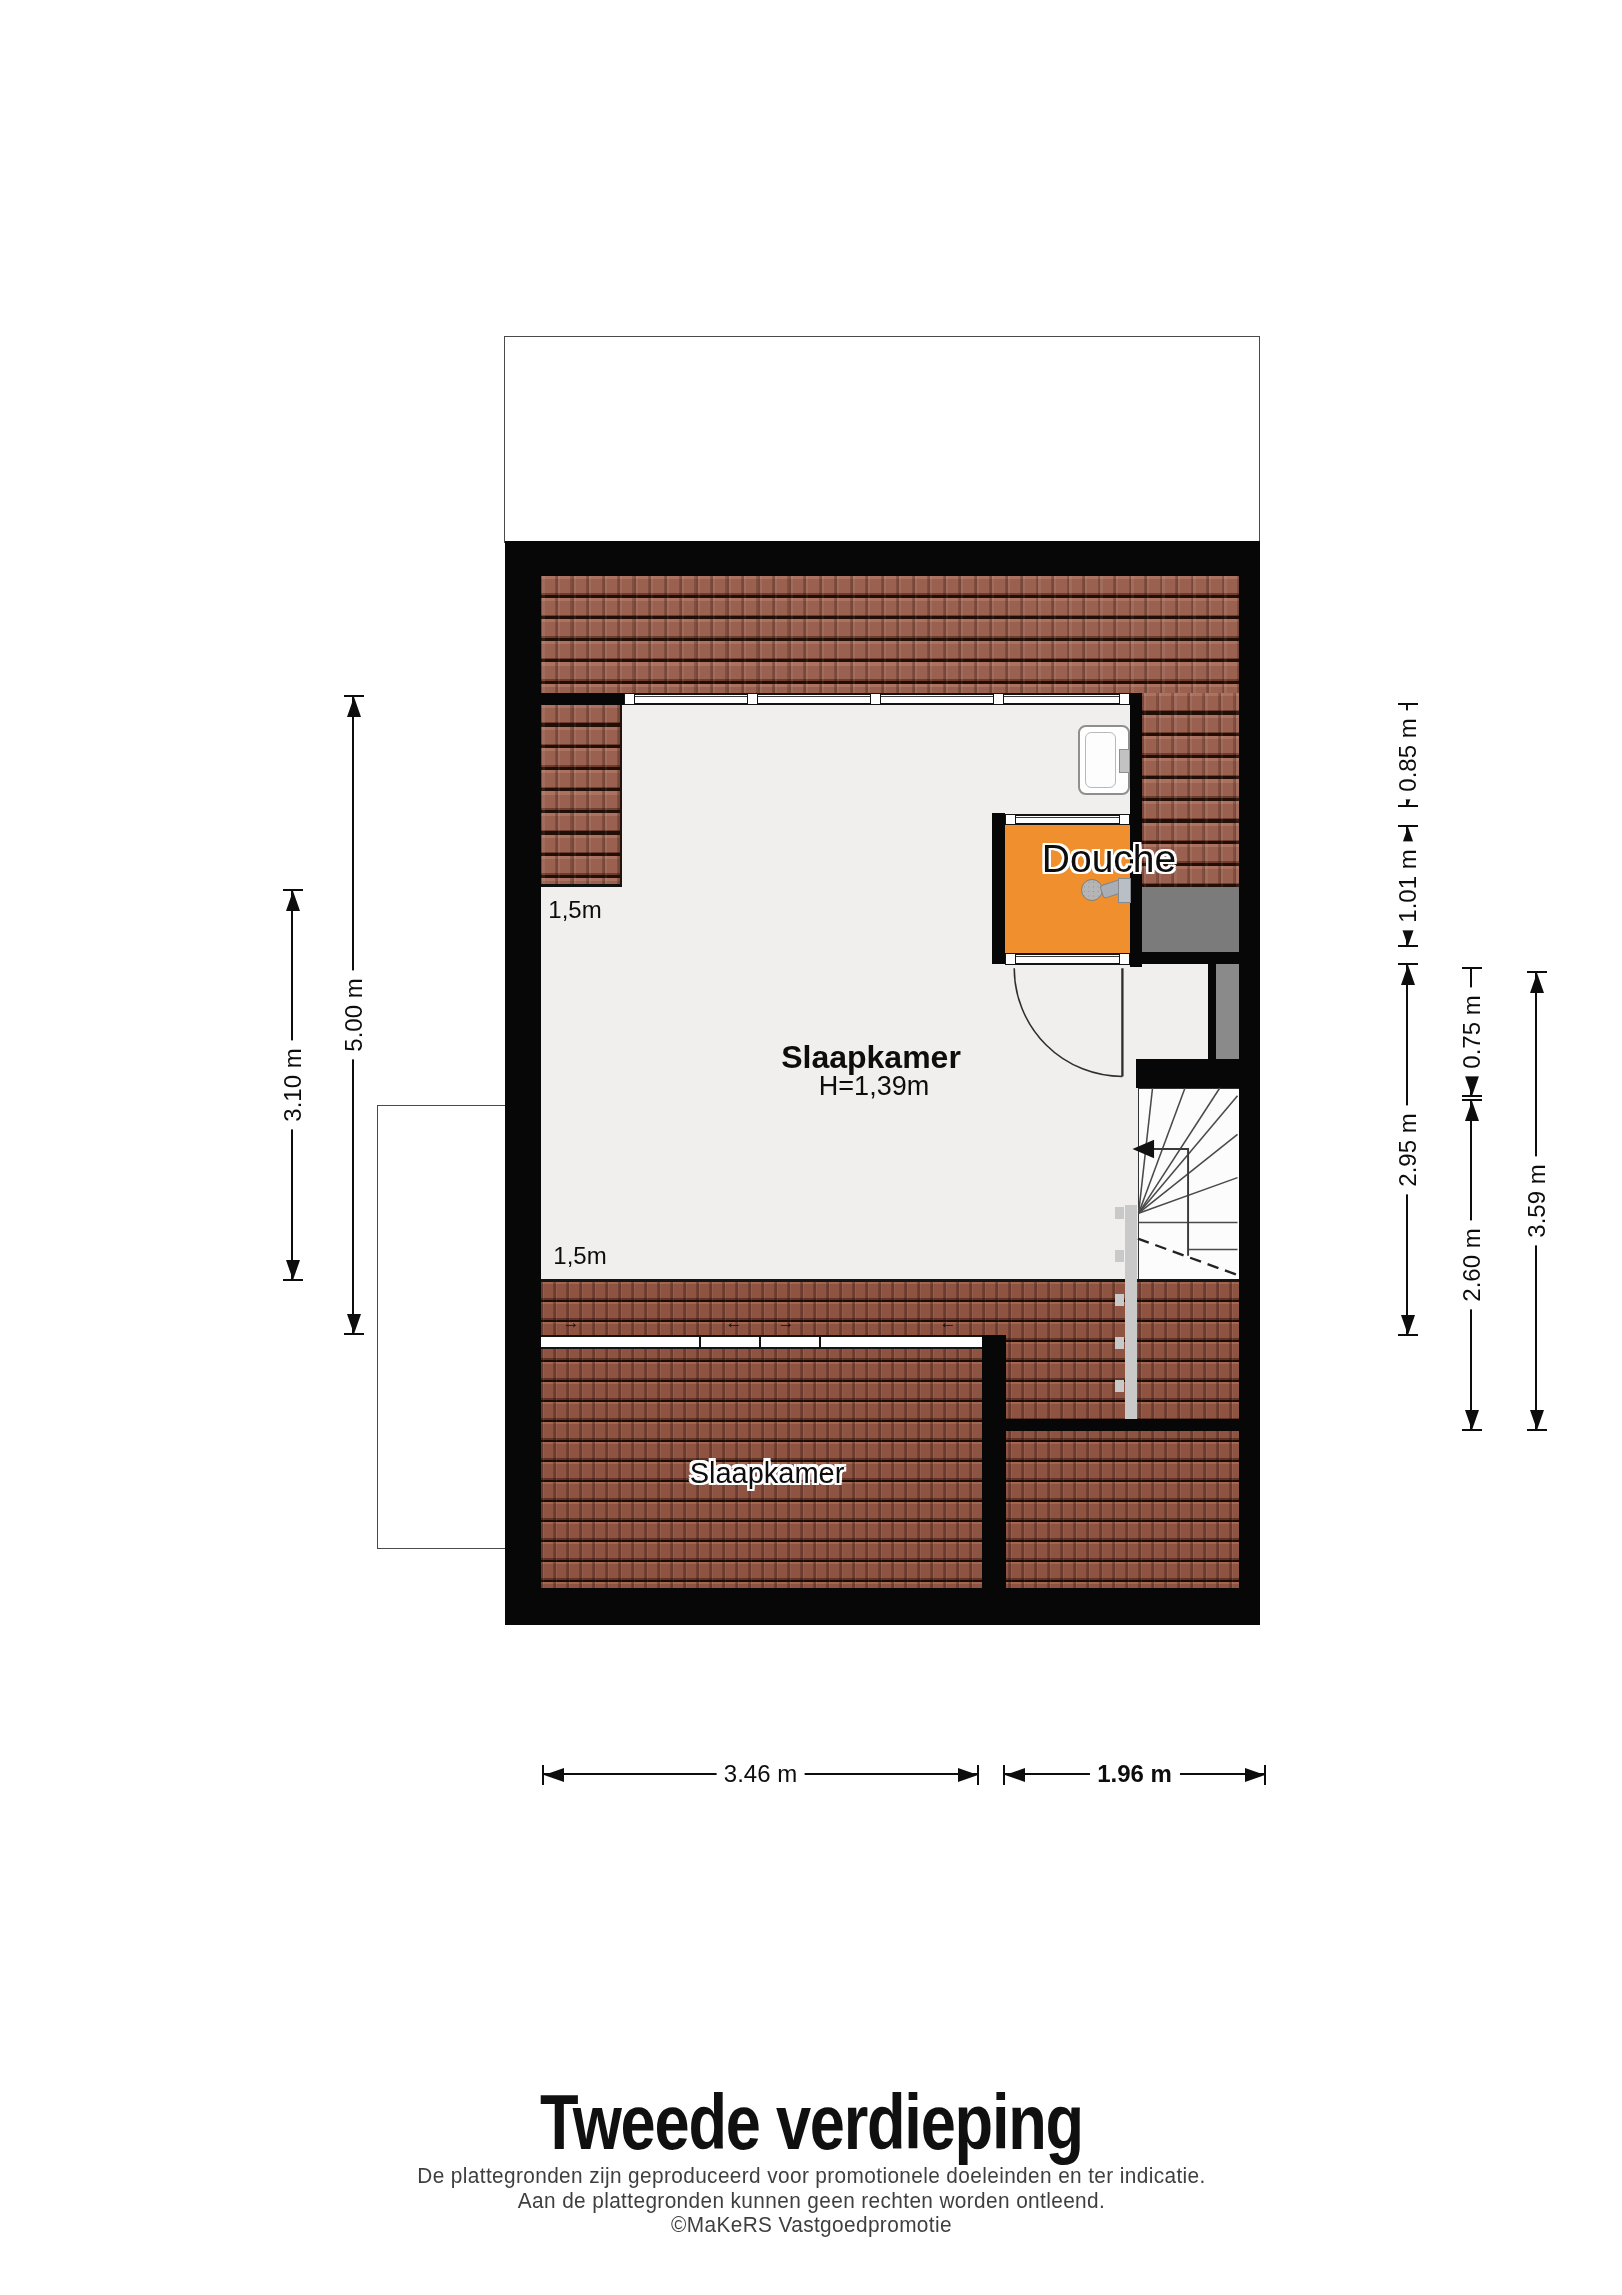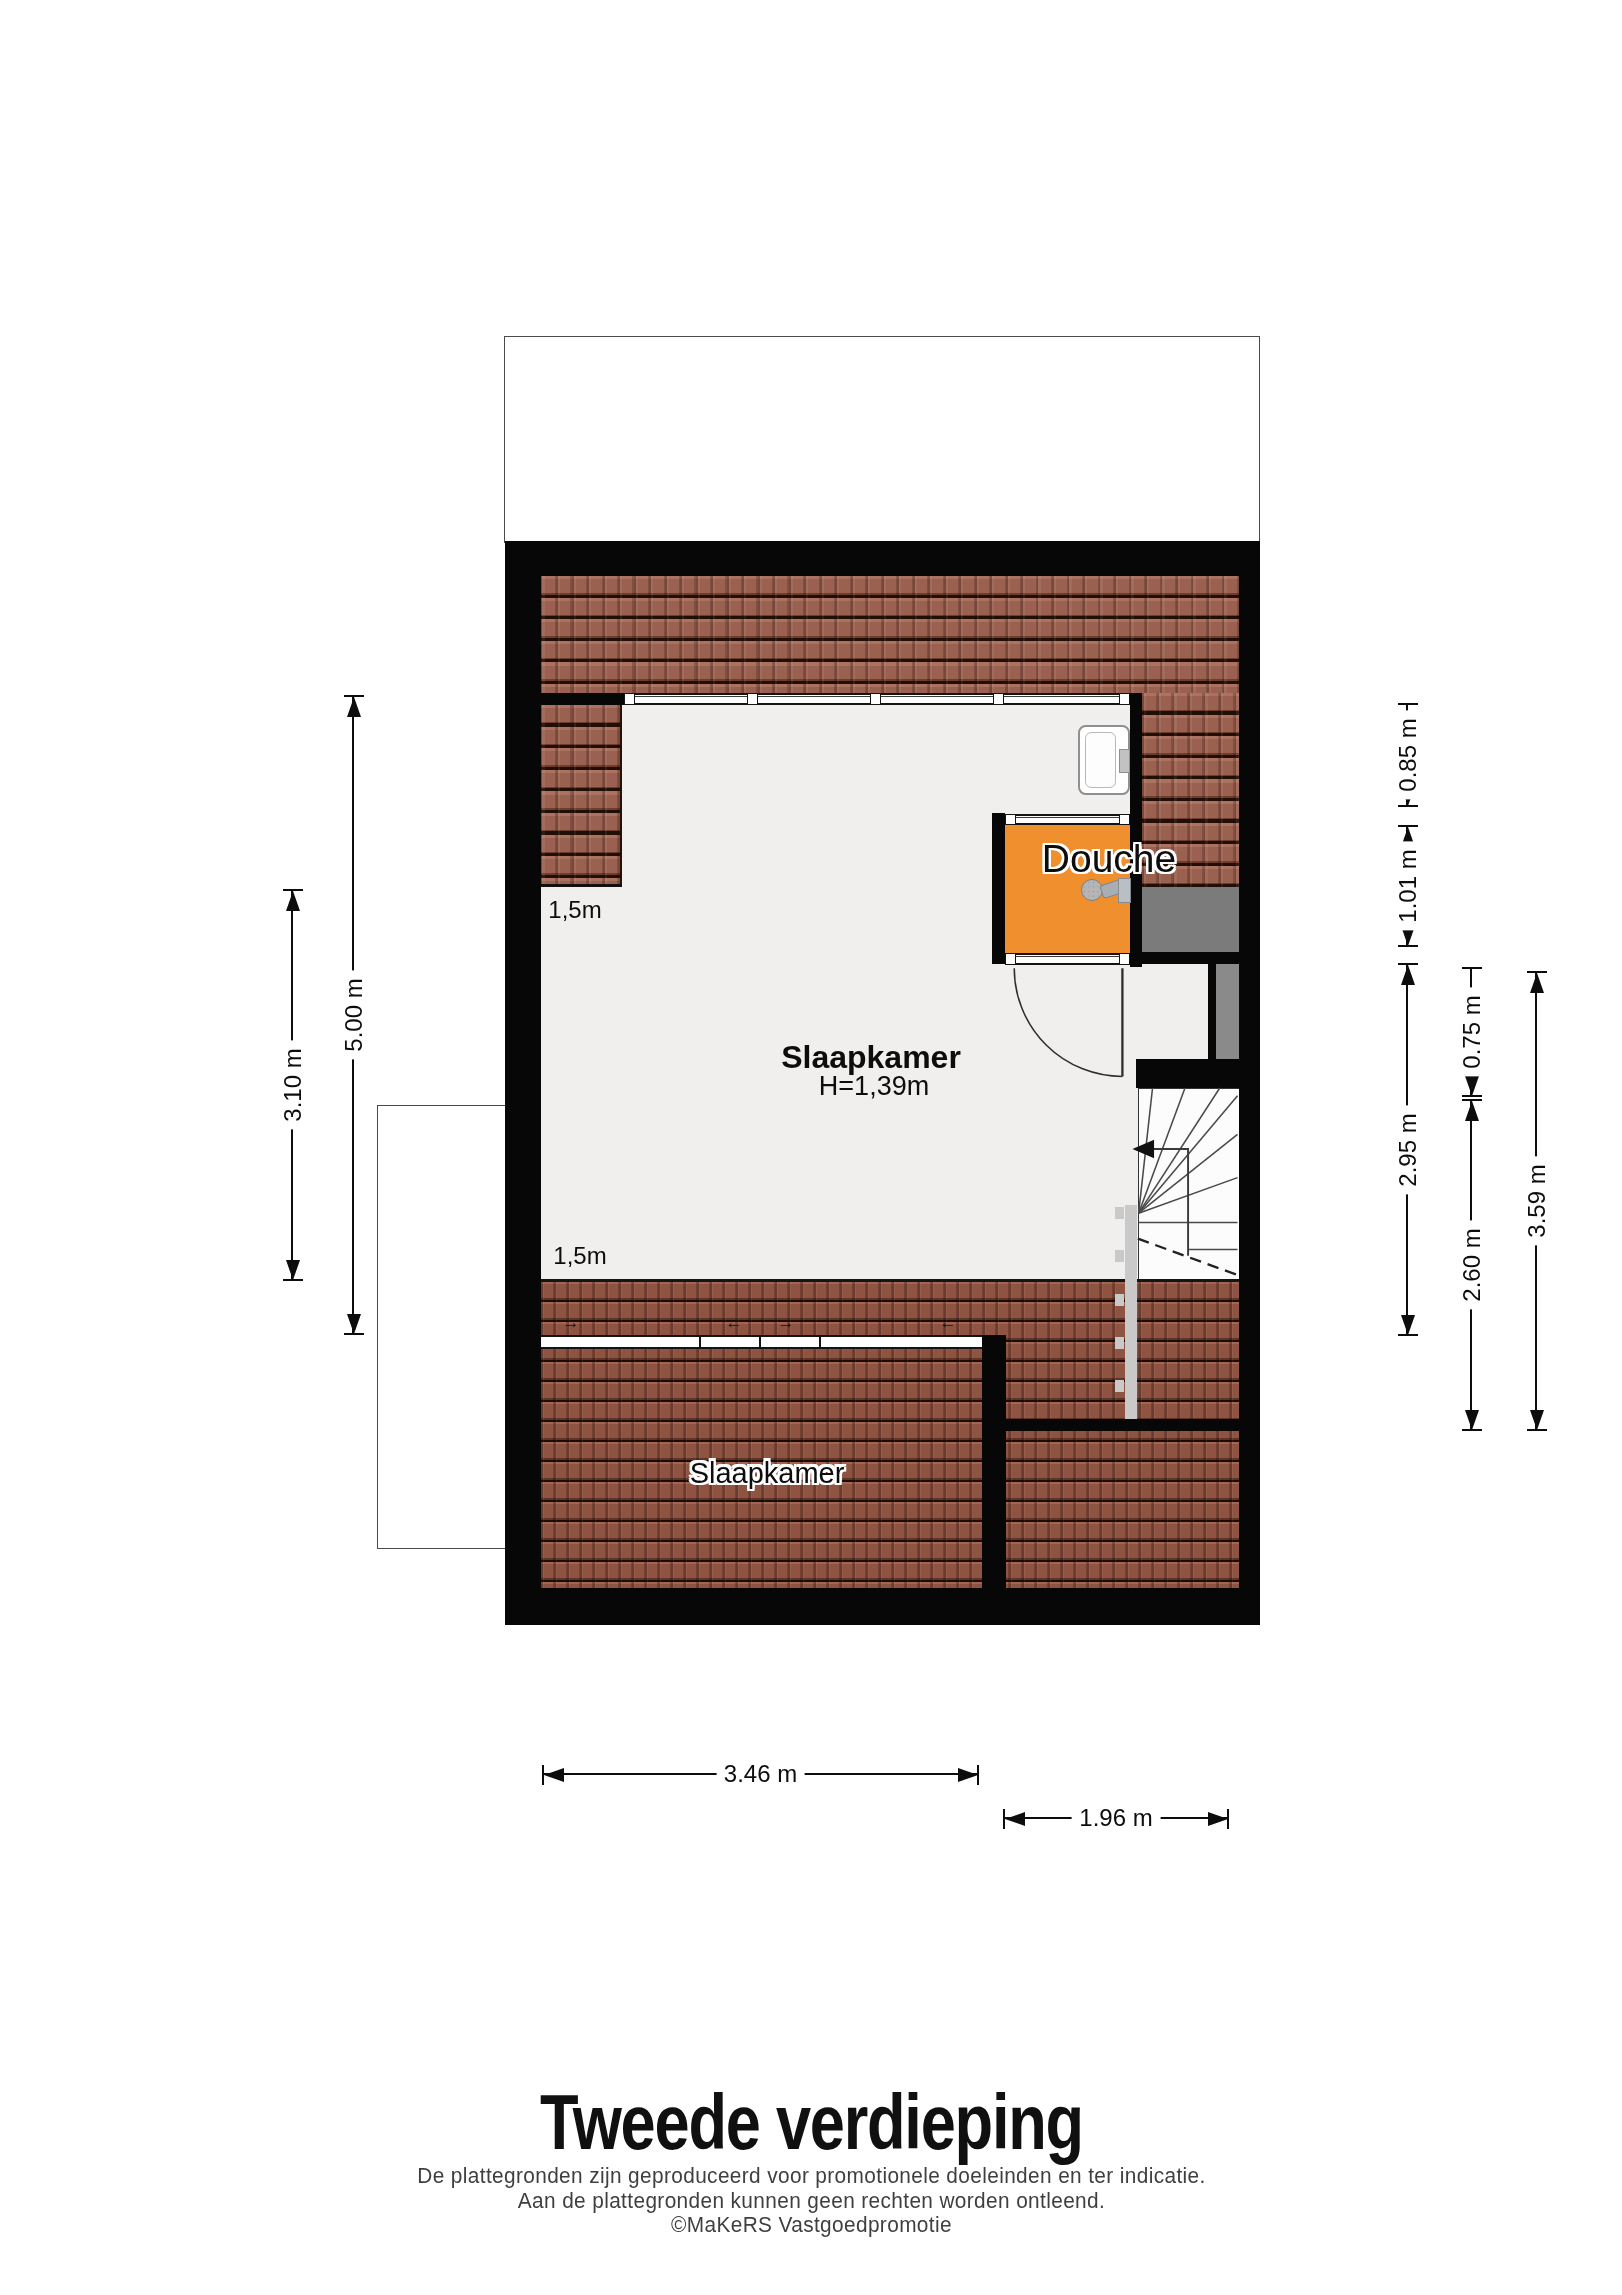--- a/index.html
+++ b/index.html
@@ -252,21 +252,21 @@
   </div>
 
   <div class="dim h" style="left:542px;top:1759px;width:437px;height:31px;">
     <span class="line"></span>
       <span class="tickA"></span>
       <span class="tickB"></span>
       <span class="arrA"></span>
       <span class="arrB"></span>
     <span class="lbl">3.46 m</span>
   </div>
-  <div class="dim h" style="left:1003px;top:1803px;width:226px;height:31px;">
+  <div class="dim h" style="left:1003px;top:1759px;width:263px;height:31px;font-weight:bold;">
     <span class="line"></span>
       <span class="tickA"></span>
       <span class="tickB"></span>
       <span class="arrA"></span>
       <span class="arrB"></span>
     <span class="lbl">1.96 m</span>
   </div>
 
   <div class="title" style="top:2078px;">Tweede verdieping</div>
   <div class="foot" style="top:2163px;">De plattegronden zijn geproduceerd voor promotionele doeleinden en ter indicatie.</div>

